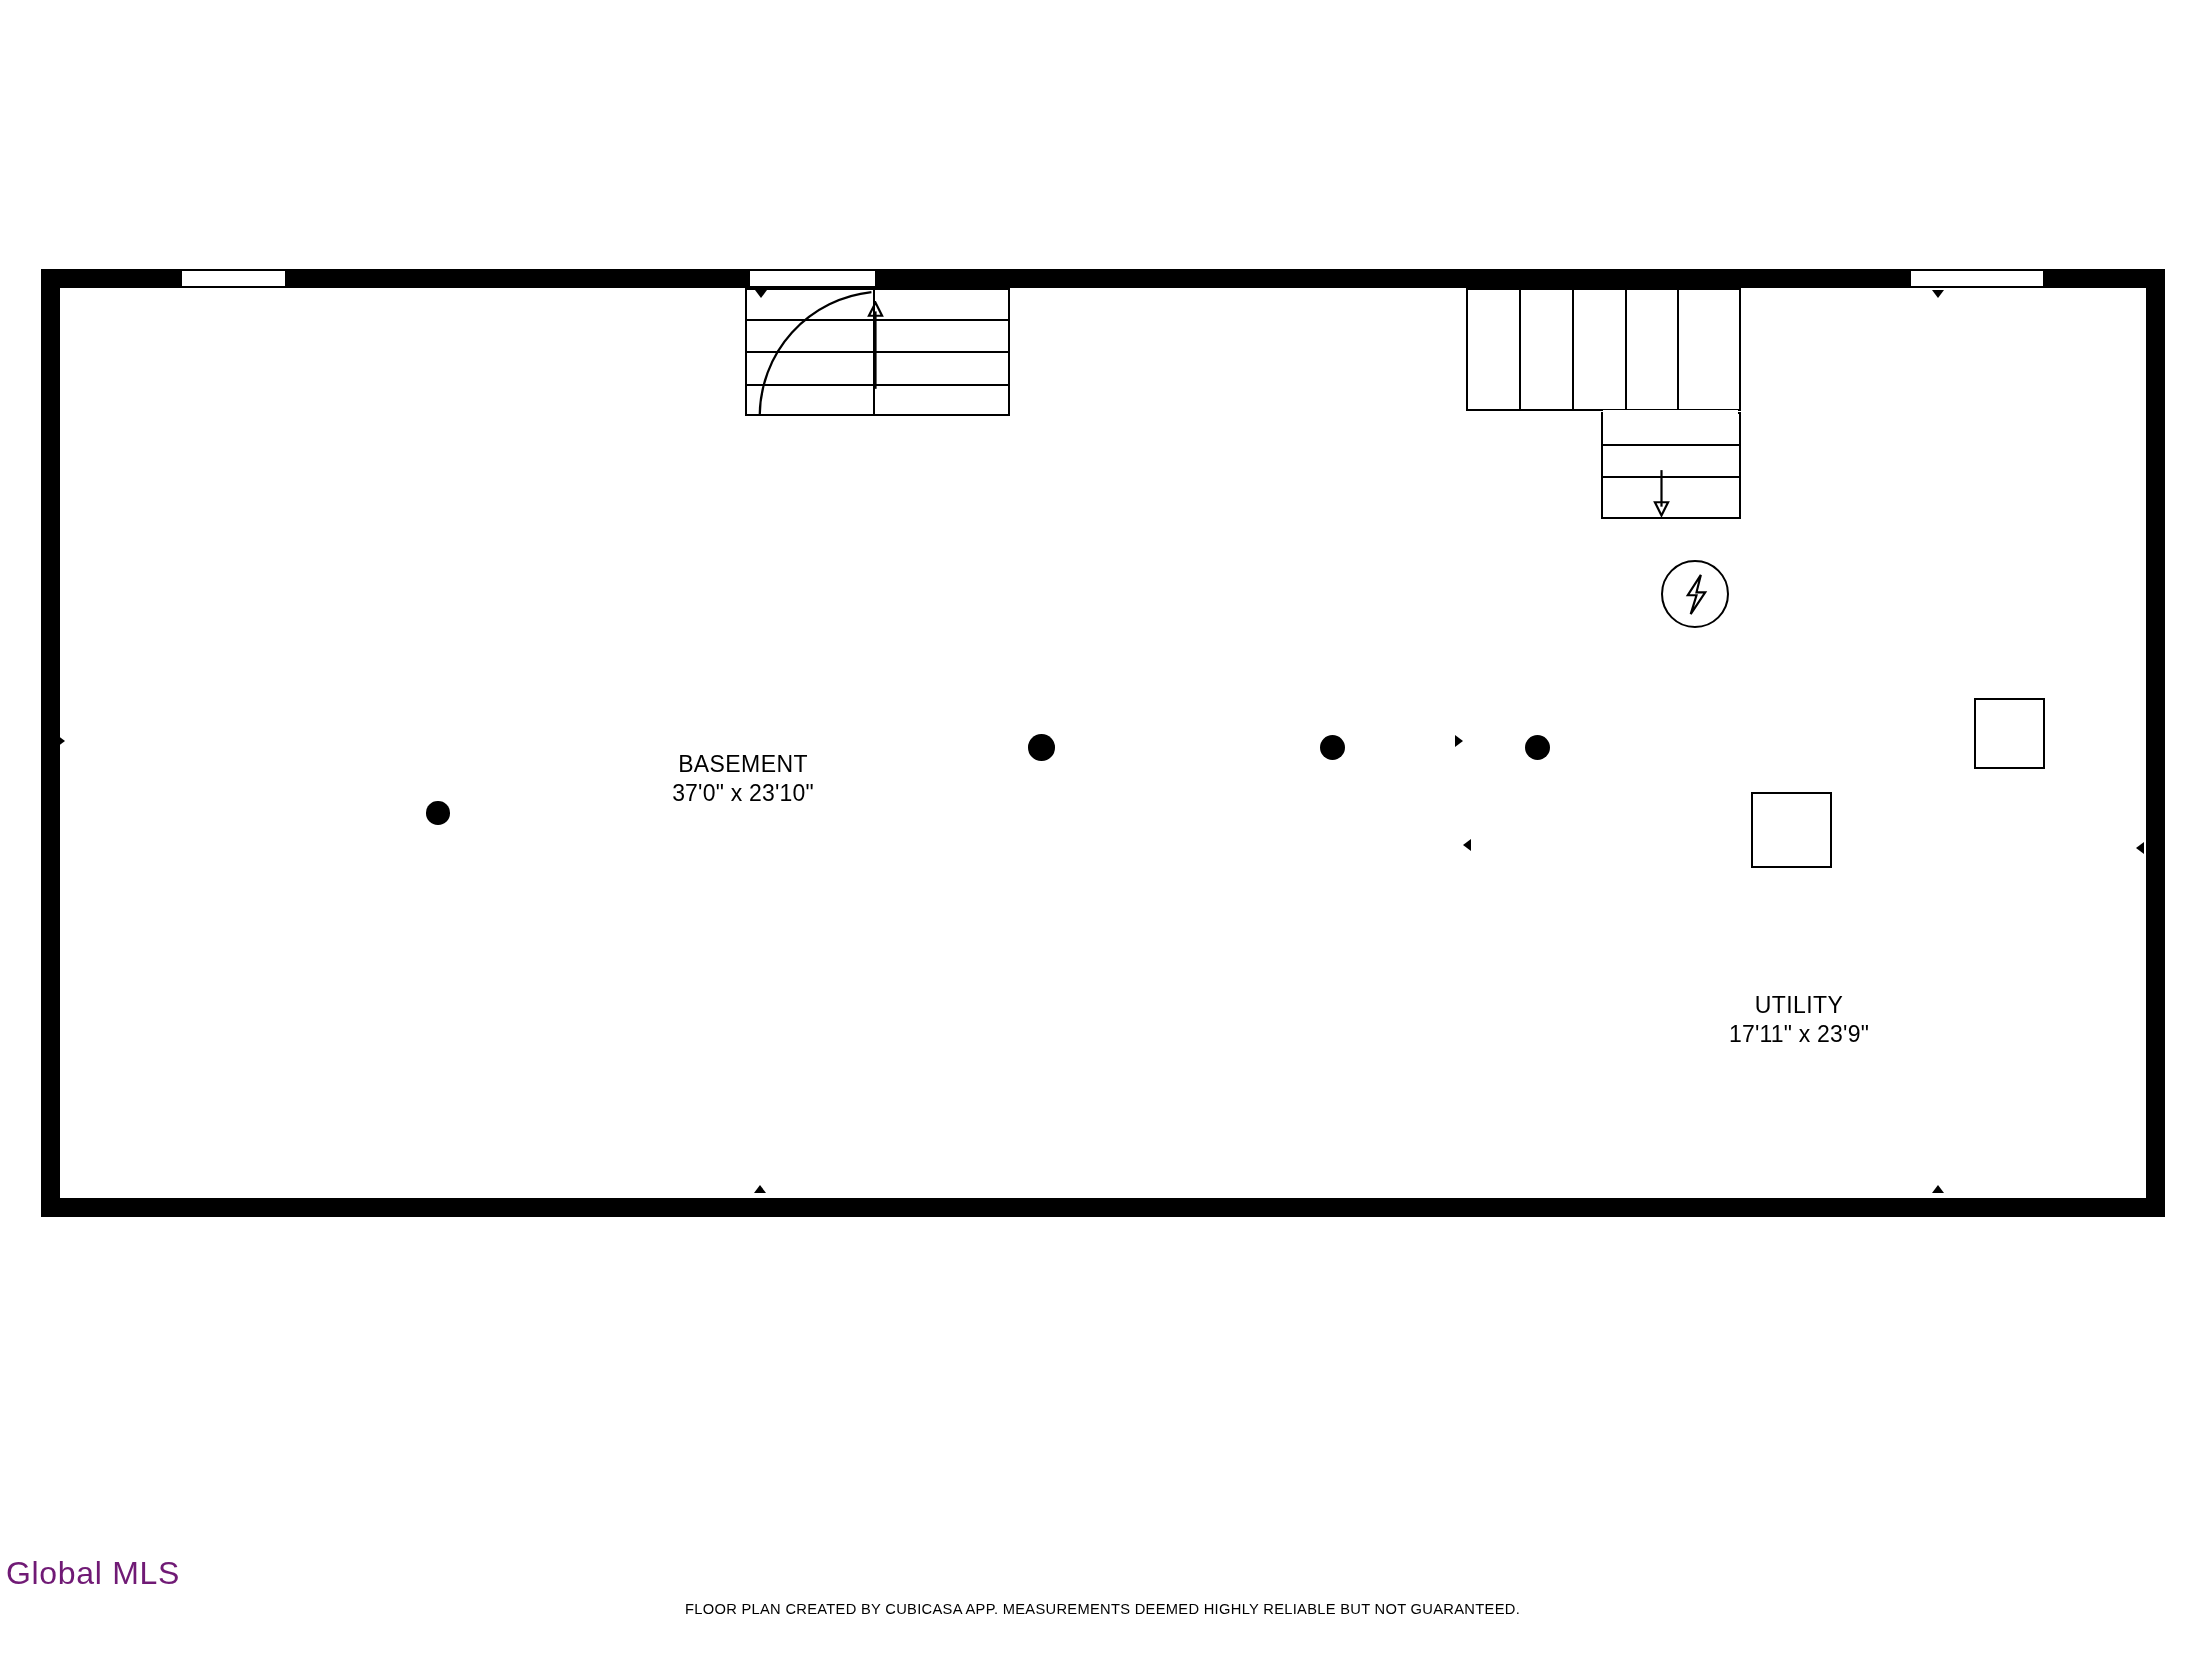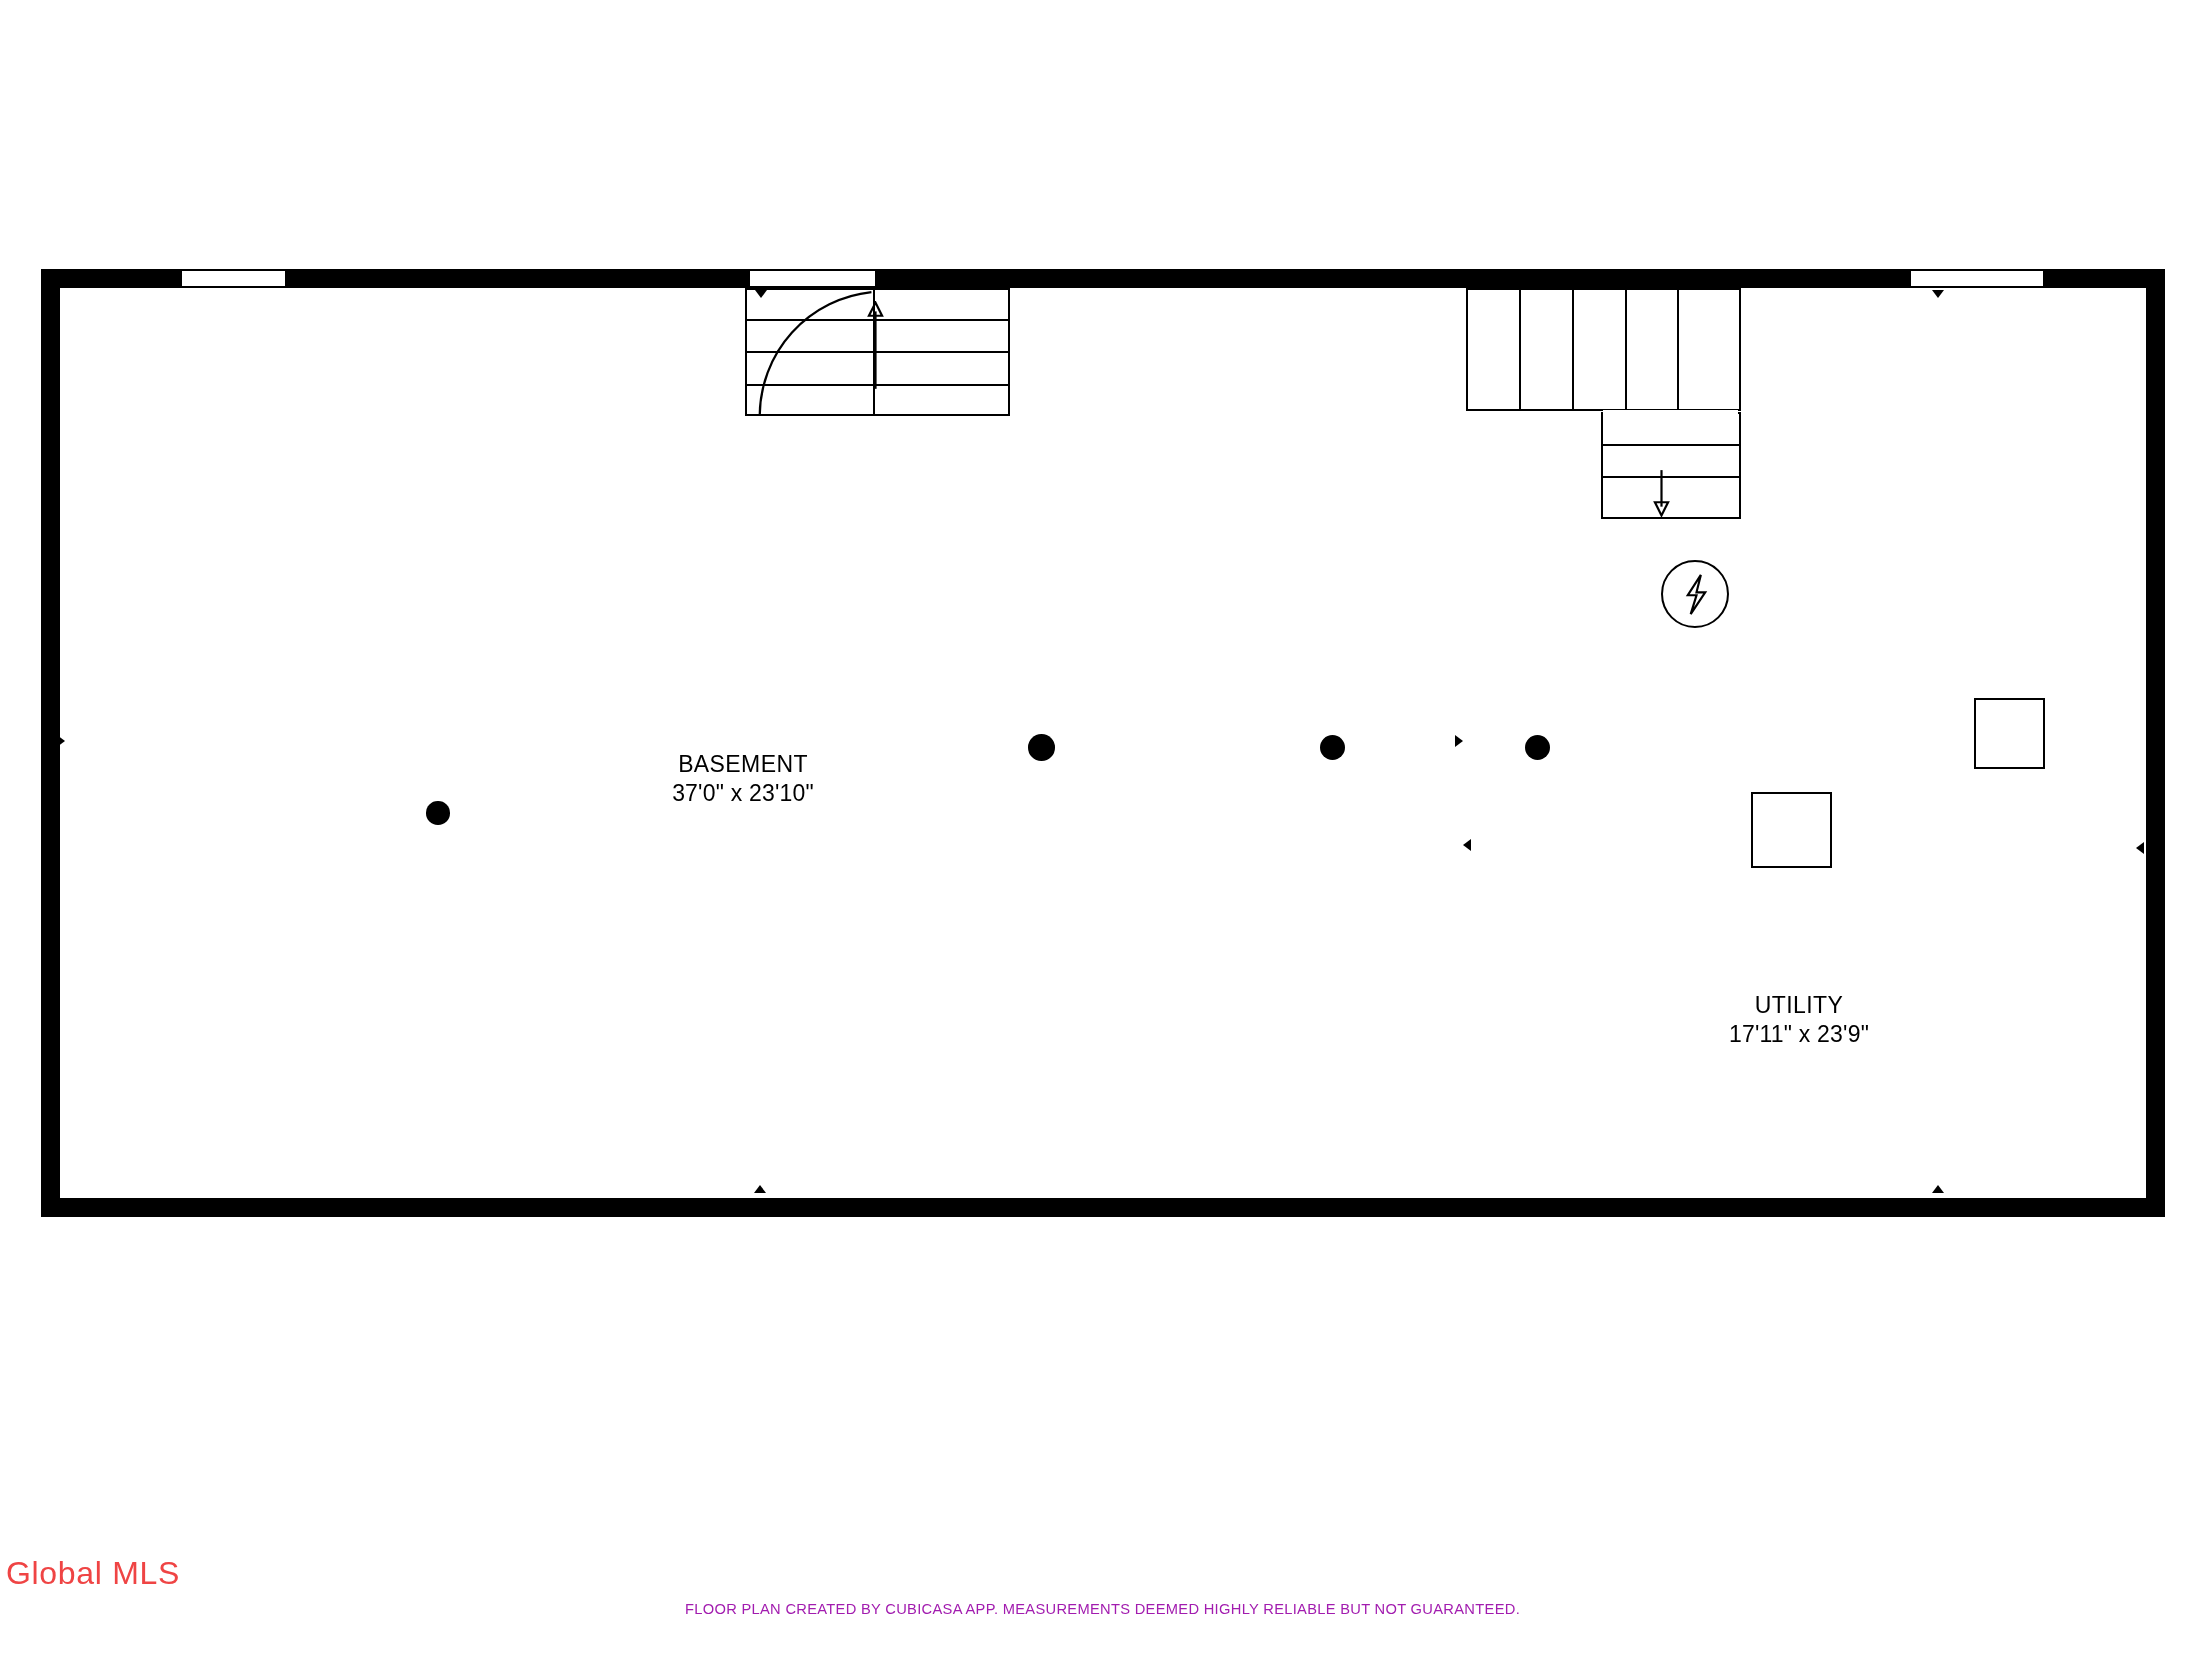--- a/index.html
+++ b/index.html
@@ -108,33 +108,33 @@
   .tri-left { border-top: 6.6px solid transparent; border-bottom: 6.6px solid transparent; border-right: 8px solid #000; }
   .tri-right{ border-top: 6.6px solid transparent; border-bottom: 6.6px solid transparent; border-left: 8px solid #000; }
 
   
   #watermark {
     position: absolute;
     left: 5.9px;
     top: 1555px;
     font-size: 32px;
     letter-spacing: 0.7px;
-    color: #ef4444;
+    color: #701a75;
     font-family: "Liberation Sans", sans-serif;
     user-select: none;
   }
   #disclaimer {
     position: absolute;
     left: 0;
     top: 1601px;
     width: 2205px;
     text-align: center;
     font-size: 14.7px;
     letter-spacing: 0.3px;
-    color: #a21caf;
+    color: #000000;
   }
 </style>
 </head>
 <body>
 
 <div id="floorplan-canvas">
 
   <div class="wall" style="left:41px; top:269px; width:2124px; height:19px;"></div>
 
   <div class="wall" style="left:41px; top:1198px; width:2124px; height:19px;"></div>

